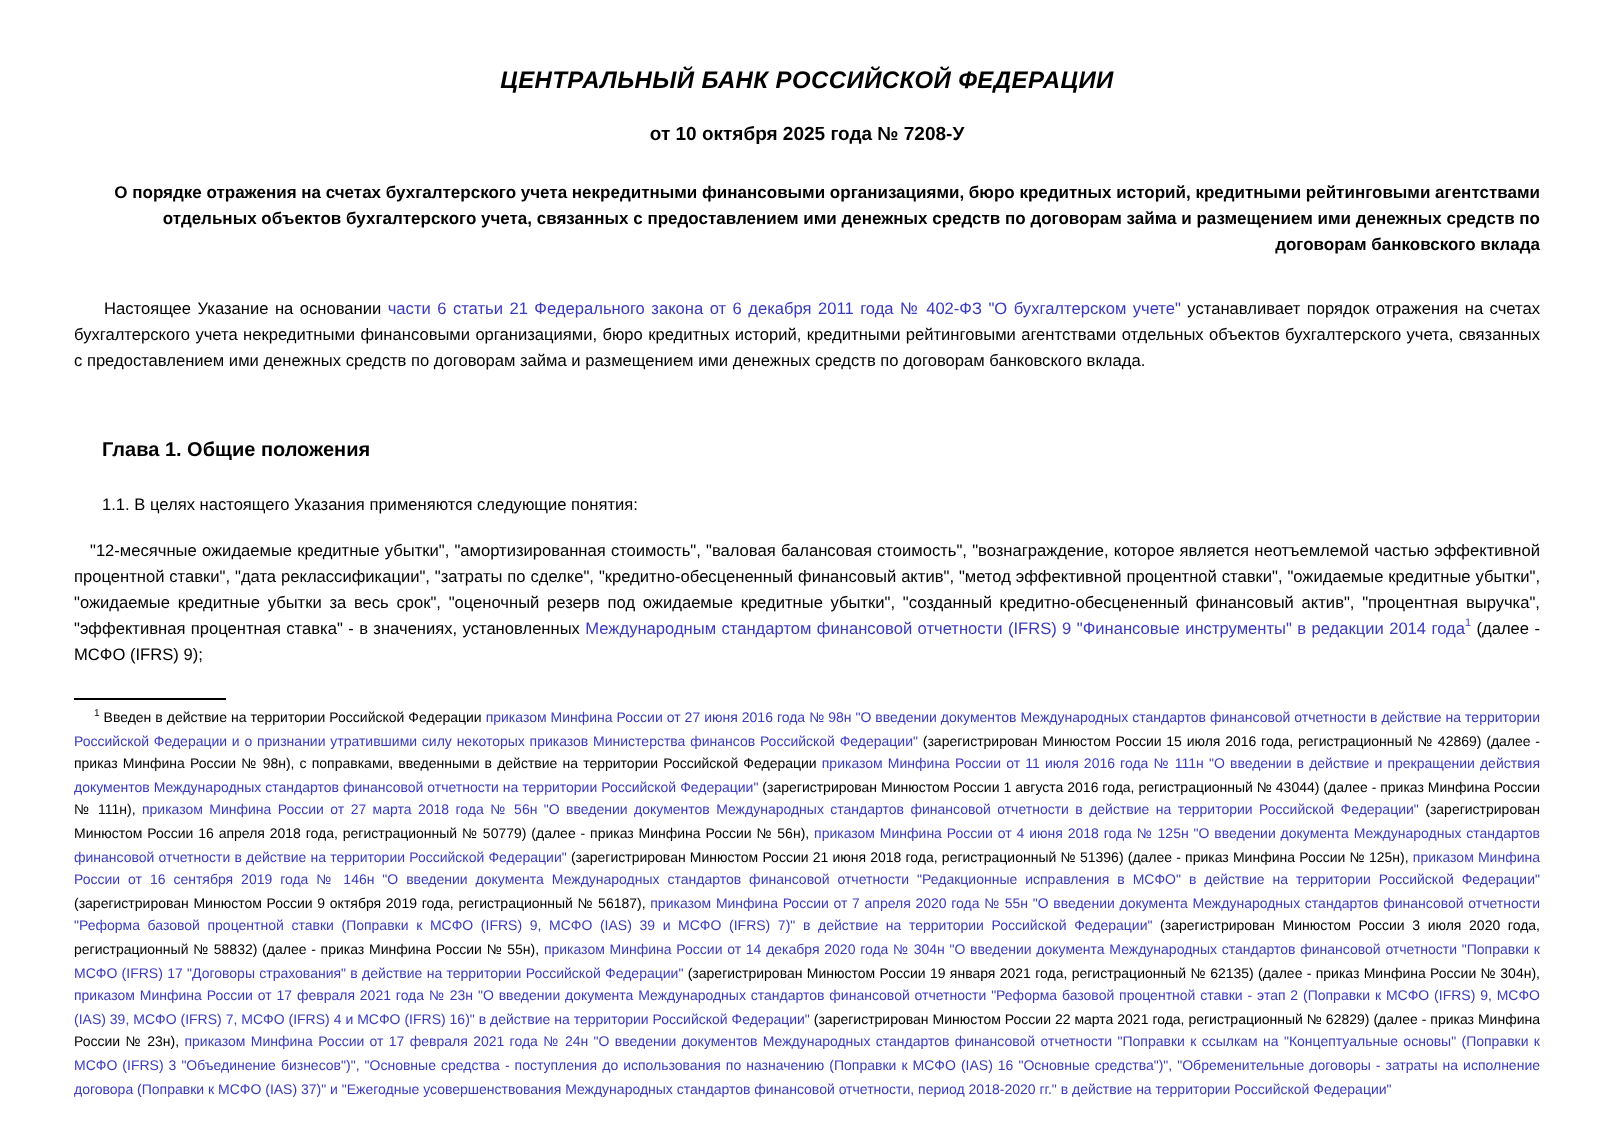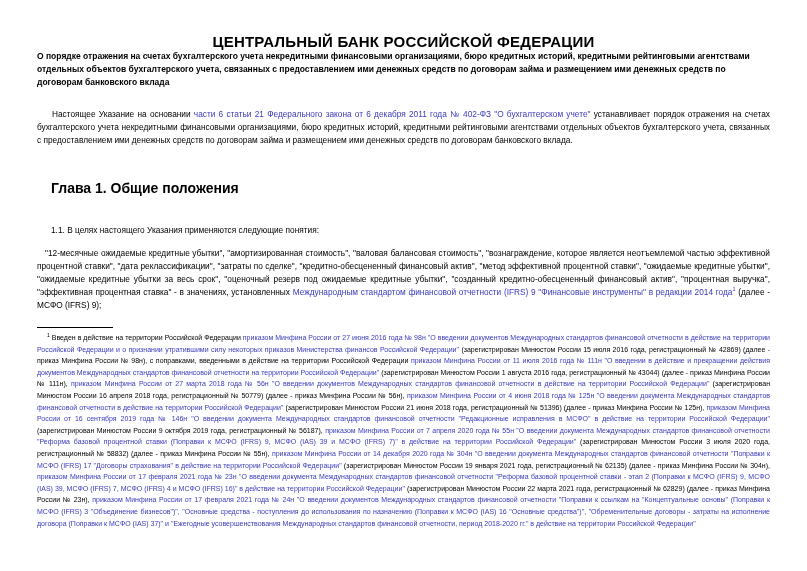--- a/index.html
+++ b/index.html
@@ -16,55 +16,57 @@
     color: #000000;
     overflow: hidden;
     box-sizing: border-box;
     padding: 33px 37px 0 37px;
   }
   .center-bold {
     text-align: center;
     font-weight: bold;
   }
   .header-org {
-    font-size: 15px;
+    font-size: 12px;
     letter-spacing: 0.2px;
+    font-style: italic;
   }
   .header-doctype {
     font-size: 9.5px;
     margin-top: 15px;
   }
   .header-date {
     font-size: 9.5px;
     margin-top: 15px;
   }
   .doc-title {
+    margin-top: 17px;
     font-size: 8.5px;
     line-height: 13px;
-    text-align: left;
+    text-align: right;
     font-weight: bold;
   }
   .para {
     font-size: 8.3px;
     line-height: 13px;
     text-align: justify;
     margin: 0;
   }
   .intro-para {
     margin-top: 19px;
     text-indent: 15px;
   }
   .chapter-heading {
     margin-top: 33px;
-    font-size: 14px;
+    font-size: 10px;
     font-weight: bold;
     padding-left: 14px;
   }
   .p11 {
-    margin-top: 29px;
+    margin-top: 16px;
     font-size: 8.3px;
     padding-left: 14px;
   }
   .definitions-para {
     margin-top: 12px;
     text-indent: 8px;
   }
   .doc-link {
     color: #3a3abd;
     text-decoration: none;
@@ -97,20 +99,21 @@
   .plain { color: #000000; }
 </style>
 </head>
 <body>
 
 <div class="page">
 
   <div class="center-bold header-org">ЦЕНТРАЛЬНЫЙ БАНК РОССИЙСКОЙ ФЕДЕРАЦИИ</div>
 
 
+  <div class="center-bold header-date">от 10 октября 2025 года № 7208-У</div>
 
   <div class="doc-title">О порядке отражения на счетах бухгалтерского учета некредитными финансовыми организациями, бюро кредитных историй, кредитными рейтинговыми агентствами отдельных объектов бухгалтерского учета, связанных с предоставлением ими денежных средств по договорам займа и размещением ими денежных средств по договорам банковского вклада</div>
 
   <p class="para intro-para"><span>Настоящее Указание на основании </span><span class="doc-link">части 6 статьи 21 Федерального закона от 6 декабря 2011 года № 402-ФЗ "О бухгалтерском учете"</span><span> устанавливает порядок отражения на счетах бухгалтерского учета некредитными финансовыми организациями, бюро кредитных историй, кредитными рейтинговыми агентствами отдельных объектов бухгалтерского учета, связанных с предоставлением ими денежных средств по договорам займа и размещением ими денежных средств по договорам банковского вклада.</span></p>
 
   <div class="chapter-heading">Глава 1. Общие положения</div>
 
   <div class="p11">1.1. В целях настоящего Указания применяются следующие понятия:</div>
 
   <p class="para definitions-para"><span>"12-месячные ожидаемые кредитные убытки", "амортизированная стоимость", "валовая балансовая стоимость", "вознаграждение, которое является неотъемлемой частью эффективной процентной ставки", "дата реклассификации", "затраты по сделке", "кредитно-обесцененный финансовый актив", "метод эффективной процентной ставки", "ожидаемые кредитные убытки", "ожидаемые кредитные убытки за весь срок", "оценочный резерв под ожидаемые кредитные убытки", "созданный кредитно-обесцененный финансовый актив", "процентная выручка", "эффективная процентная ставка" - в значениях, установленных </span><span class="doc-link">Международным стандартом финансовой отчетности (IFRS) 9 "Финансовые инструменты" в редакции 2014 года</span><sup class="fn-marker">1</sup><span> (далее - МСФО (IFRS) 9);</span></p>

